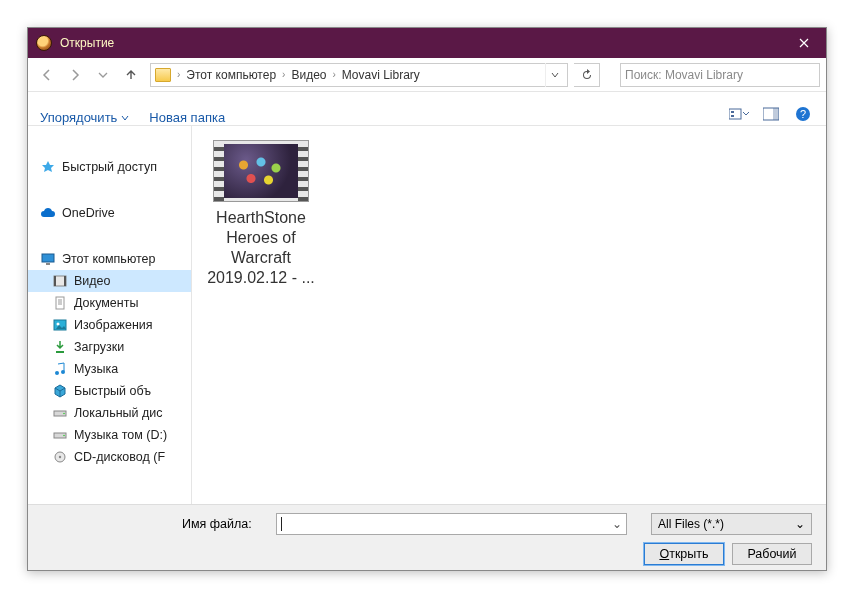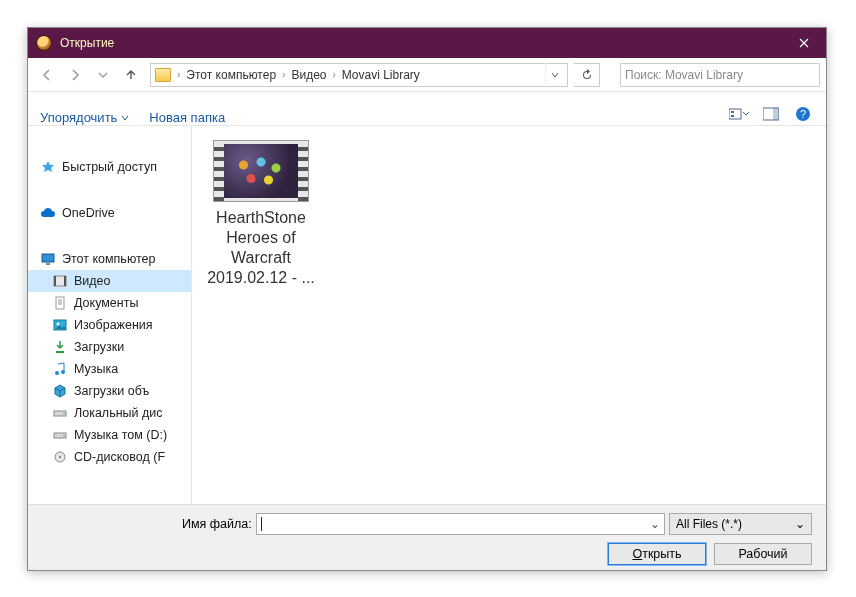--- a/index.html
+++ b/index.html
@@ -49,29 +49,29 @@
 .thumb { width: 96px; height: 62px; margin: 0 auto 6px; border:1px solid #999; background:#e8e8e8; position:relative; }
 .thumb::before, .thumb::after { content:""; position:absolute; top:0; bottom:0; width:10px; background: repeating-linear-gradient(#e8e8e8 0 6px, #555 6px 10px); }
 .thumb::before { left:0; }
 .thumb::after { right:0; }
 .thumb-inner { position:absolute; left:10px; right:10px; top:3px; bottom:3px; background: radial-gradient(circle at 30% 30%, #6b5a8a, #2e223d 70%); display:flex; align-items:center; justify-content:center; }
 .thumb-inner .dots { width:50px; height:30px; background: radial-gradient(circle at 15% 30%, #e6a531 0 4px, transparent 5px), radial-gradient(circle at 50% 20%, #63c0e6 0 4px, transparent 5px), radial-gradient(circle at 80% 40%, #9ad14b 0 4px, transparent 5px), radial-gradient(circle at 30% 75%, #e05050 0 4px, transparent 5px), radial-gradient(circle at 65% 80%, #e6d431 0 4px, transparent 5px); }
 .file-line { line-height:1.25; }
 
 
 .footer { height: 66px; background:#f0f0f0; border-top:1px solid #ddd; padding: 8px 14px; display:flex; flex-direction:column; gap:8px; }
-.fn-row { display:flex; align-items:center; gap:4px; }
+.fn-row { display:flex; align-items:center; gap:24px; }
 .fn-label { font-size:12.5px; padding-left: 140px; }
 .fn-input { flex:1; height:22px; border:1px solid #a9a9a9; background:#fff; display:flex; align-items:center; padding:0 4px; font-size:12px; }
 .fn-input .caret { display:inline-block; width:1px; height:14px; background:#222; animation: blink 1.1s infinite; }
 @keyframes blink { 50% { opacity:0; } }
 .fn-input .drop { margin-left:auto; color:#555; }
-.filter { width:143px; height:22px; border:1px solid #a9a9a9; background:#e8e8e8; display:flex; align-items:center; justify-content:space-between; padding:0 6px; font-size:12px; }
+.filter { width:161px; height:22px; border:1px solid #a9a9a9; background:#e8e8e8; display:flex; align-items:center; justify-content:space-between; padding:0 6px; font-size:12px; }
 .btn-row { display:flex; justify-content:flex-end; gap:8px; }
-.btn { width:98px; height:22px; border:1px solid #a9a9a9; background:#e8e8e8; font-size:12.5px; display:flex; align-items:center; justify-content:center; cursor:pointer; }
+.btn { width:80px; height:22px; border:1px solid #a9a9a9; background:#e8e8e8; font-size:12.5px; display:flex; align-items:center; justify-content:center; cursor:pointer; }
 .btn.primary { border:1px solid #2b7cd3; outline:1px solid #7fb7ef; }
 .btn .u { text-decoration: underline; }
 </style>
 </head>
 <body>
 
 <div class="frame">
 
   <div class="titlebar">
     <div class="app-icon"></div>
@@ -239,21 +239,21 @@
           </span>
         <span>Музыка</span>
       </div>
       <div class="side-item">
         <span class="side-ic">
             <svg width="14" height="14" viewBox="0 0 14 14">
               <path d="M7 1 L12 4 V10 L7 13 L2 10 V4 Z" fill="#3aa7d8" stroke="#1a6a99"></path>
               <path d="M2 4 L7 7 L12 4 M7 7 V13" stroke="#1a6a99" fill="none"></path>
             </svg>
           </span>
-        <span>Загрузки объ</span>
+        <span>Быстрый объ</span>
       </div>
       <div class="side-item">
         <span class="side-ic">
             <svg width="14" height="10" viewBox="0 0 14 10">
               <rect x="1" y="3" width="12" height="5" fill="#d8d8d8" stroke="#888"></rect>
               <circle cx="11" cy="5.5" r="0.8" fill="#3c3"></circle>
             </svg>
           </span>
         <span>Локальный дис</span>
       </div>

